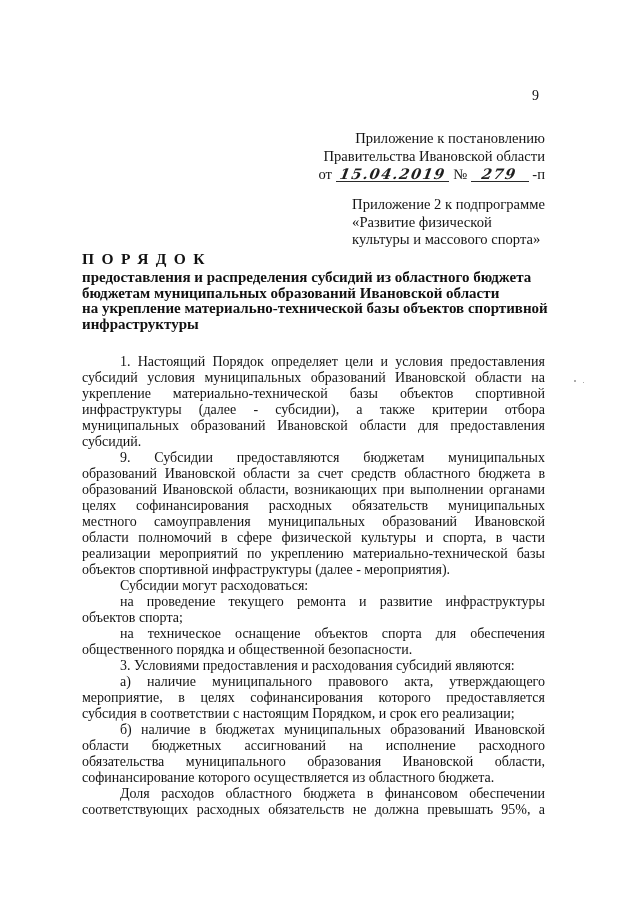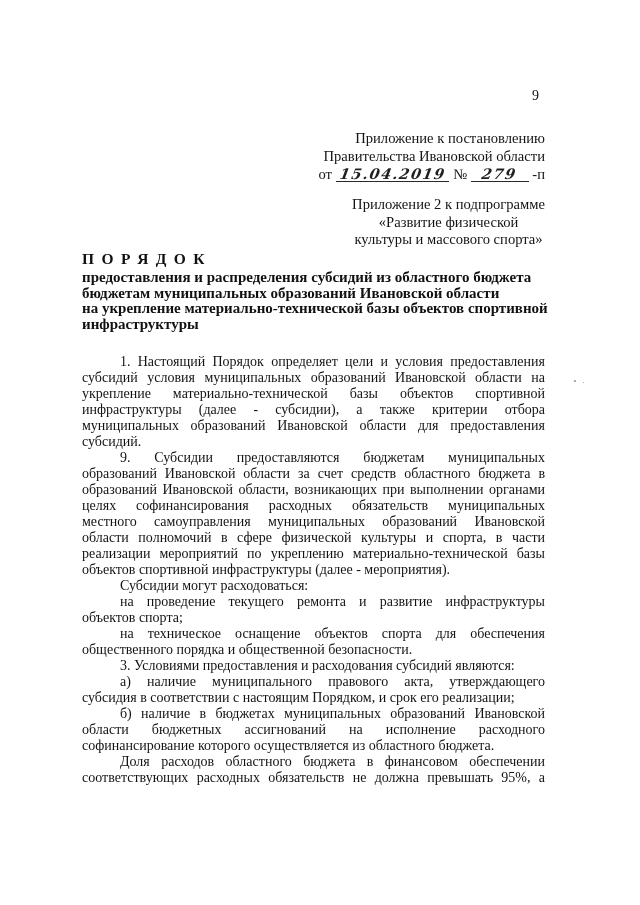--- a/index.html
+++ b/index.html
@@ -17,21 +17,21 @@
     position:absolute;top:88px;left:532px;
     font-size:14px;color:#111;
   }
   .annex-block{
     position:absolute;top:129px;right:95px;
     text-align:right;font-size:14.6px;line-height:18px;color:#141414;
     white-space:nowrap;
   }
   .subprogram-block{
     position:absolute;top:196px;right:95px;
-    text-align:center;font-size:14.6px;line-height:17.5px;color:#141414;
+    text-align:left;font-size:14.6px;line-height:17.5px;color:#141414;
     white-space:nowrap;
   }
   .date-line{white-space:nowrap;}
   .blank{
     display:inline-block;
     border-bottom:1.4px solid #2a2a2a;
     text-align:center;
     line-height:14px;
     vertical-align:baseline;
   }
@@ -122,23 +122,25 @@
       <div class="bline">области полномочий в сфере физической культуры и спорта, в части</div>
       <div class="bline">реализации мероприятий по укреплению материально-технической базы</div>
       <div class="bline end">объектов спортивной инфраструктуры (далее -  мероприятия).</div>
       <div class="bline indent end">Субсидии могут расходоваться:</div>
       <div class="bline indent">на проведение текущего ремонта и развитие инфраструктуры</div>
       <div class="bline end">объектов спорта;</div>
       <div class="bline indent">на техническое оснащение объектов спорта для обеспечения</div>
       <div class="bline end">общественного порядка и общественной безопасности.</div>
       <div class="bline indent end">3. Условиями предоставления и расходования субсидий являются:</div>
       <div class="bline indent">а) наличие муниципального правового акта, утверждающего</div>
+      <div class="bline">мероприятие, в целях софинансирования которого предоставляется</div>
       <div class="bline end">субсидия в соответствии с настоящим Порядком, и срок его реализации;</div>
       <div class="bline indent">б) наличие в бюджетах муниципальных образований Ивановской</div>
       <div class="bline">области бюджетных ассигнований на исполнение расходного</div>
+      <div class="bline">обязательства муниципального образования Ивановской области,</div>
       <div class="bline end">софинансирование которого осуществляется из областного бюджета.</div>
       <div class="bline indent">Доля расходов областного бюджета в финансовом обеспечении</div>
       <div class="bline">соответствующих расходных обязательств не должна превышать 95%, а</div>
     </div>
 
   <div class="speck s1"></div>
   <div class="speck s2"></div>
 
 </div>
 

